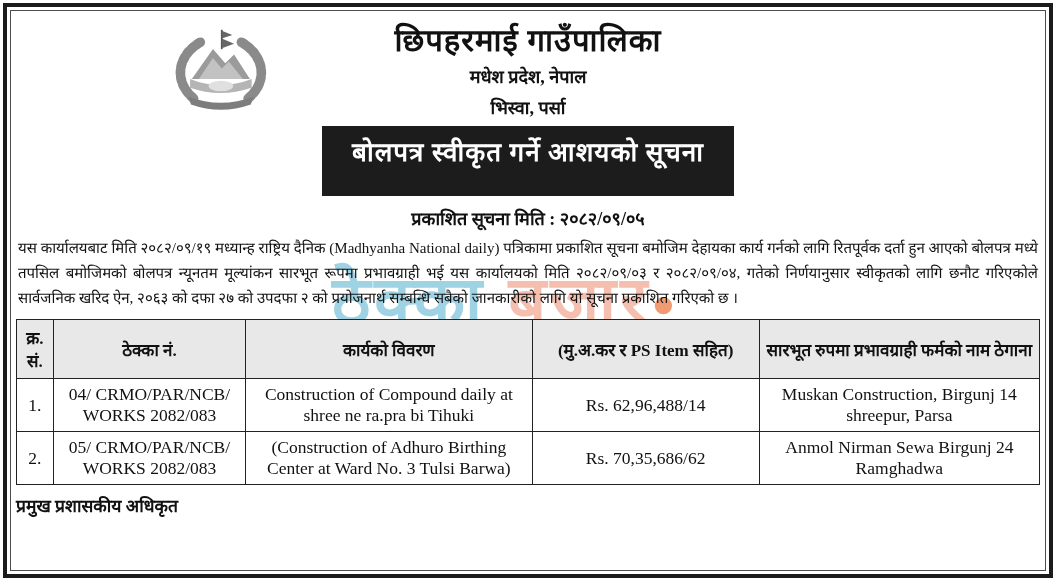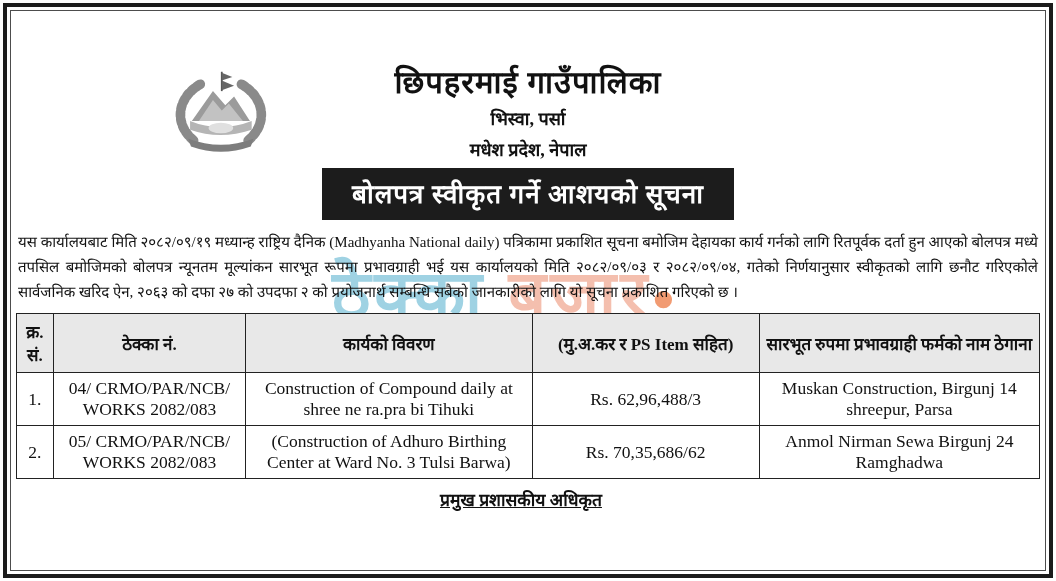--- a/index.html
+++ b/index.html
@@ -2,32 +2,32 @@
 <html><head>
 <meta charset="utf-8">
 <style>
   html,body{margin:0;padding:0;background:#ffffff;}
   .sheet{
     position:relative;width:1056px;height:581px;background:#ffffff;
     font-family:"Liberation Serif", serif;color:#111;overflow:hidden;
   }
   .frame-outer{position:absolute;inset:3px;border:4px solid #1b1b1b;pointer-events:none;z-index:5;}
   .frame-inner{position:absolute;inset:10px;border:1px solid #4d4d4d;pointer-events:none;z-index:5;}
-  .content{position:absolute;left:16px;right:16px;top:12px;bottom:12px;z-index:2;margin-top:42px;}
+  .content{position:absolute;left:16px;right:16px;top:12px;bottom:12px;z-index:2;}
 
   .header{text-align:center;position:relative;}
   .logo{position:absolute;left:150px;top:10px;width:108px;height:88px;}
   .title-muni{font-size:31px;font-weight:bold;margin:6px 0 4px;letter-spacing:1px;}
   .title-office{font-size:29px;font-weight:bold;margin:0 0 9px;letter-spacing:1px;}
   .sub-line{font-size:18px;font-weight:bold;margin:0 0 7px;}
 
   .banner-wrap{text-align:center;margin:4px 0 10px;}
   .banner{
     display:inline-block;background:#1c1c1c;color:#ffffff;
-    font-size:26px;font-weight:bold;padding:7px 30px 9px;letter-spacing:1px;
+    font-size:26px;font-weight:bold;padding:7px 30px 27px;letter-spacing:1px;
   }
   .pub-date{text-align:center;font-size:18px;font-weight:bold;margin:0 0 6px;}
 
   .para-wrap{position:relative;}
   .watermark{
     position:absolute;left:316px;top:16px;z-index:0;
     font-size:66px;font-weight:bold;letter-spacing:4px;white-space:nowrap;
     font-family:"Liberation Sans", sans-serif;opacity:0.85;pointer-events:none;
   }
   .wm-dot{font-size:40px;vertical-align:6px;}
@@ -45,23 +45,22 @@
   }
   table.notice th{background:#e8e8e8;font-size:17px;font-weight:bold;height:52px;}
   table.notice td{font-size:17.5px;height:46px;background:transparent;}
   .col-sn{width:3.6%;}
   .col-contract{width:18.8%;}
   .col-desc{width:28%;}
   .col-amount{width:22.2%;}
   .col-firm{width:27.4%;}
 
   .signature{
-    text-align:center;font-size:17.5px;font-weight:bold;
+    text-align:left;font-size:17.5px;font-weight:bold;
     padding:8px 14px 0 0;
-    text-decoration:underline;
   }
 </style>
 </head>
 <body>
 
 <div class="sheet">
   <div class="frame-outer"></div>
   <div class="frame-inner"></div>
 
   <div class="content">
@@ -81,28 +80,29 @@
           <polygon points="28,58 52,24 66,40 76,30 94,58" fill="#9b9b9b"></polygon>
           <polygon points="36,58 52,34 62,46 70,38 86,58" fill="#c2c2c2"></polygon>
 
           <path d="M26 58 Q 60 72 96 58 L 96 68 Q 60 80 26 68 Z" fill="#b5b5b5"></path>
           <ellipse cx="61" cy="66" rx="14" ry="6" fill="#e0e0e0"></ellipse>
 
           <path d="M24 78 Q 61 92 98 78 L 95 87 Q 61 99 27 87 Z" fill="#7d7d7d"></path>
         </svg>
       </div>
       <div class="title-muni">छिपहरमाई गाउँपालिका</div>
+      <div class="sub-line">मधेश प्रदेश, नेपाल</div>
       <div class="sub-line">भिस्वा, पर्सा</div>
-      <div class="sub-line">मधेश प्रदेश, नेपाल</div>
     </div>
 
     <div class="banner-wrap">
       <span class="banner">बोलपत्र स्वीकृत गर्ने आशयको सूचना</span>
     </div>
 
+    <div class="pub-date">प्रकाशित सूचना मिति : २०८२/०९/०५</div>
 
     <div class="para-wrap">
       <div class="watermark">
         <span id="wm1" style="color: rgb(143, 203, 223);">ठेक्का</span>
         <span id="wm2" style="color: rgb(243, 181, 160);">बजार</span><span id="wmdot" class="wm-dot" style="color: rgb(239, 138, 90);">●</span>
       </div>
       <p class="body-para">यस कार्यालयबाट मिति २०८२/०९/१९ मध्यान्ह राष्ट्रिय दैनिक (Madhyanha National daily) पत्रिकामा प्रकाशित सूचना बमोजिम देहायका कार्य गर्नको लागि रितपूर्वक दर्ता हुन आएको बोलपत्र मध्ये तपसिल बमोजिमको बोलपत्र न्यूनतम मूल्यांकन सारभूत रूपमा प्रभावग्राही भई यस कार्यालयको मिति २०८२/०९/०३ र २०८२/०९/०४, गतेको निर्णयानुसार स्वीकृतको लागि छनौट गरिएकोले सार्वजनिक खरिद ऐन, २०६३ को दफा २७ को उपदफा २ को प्रयोजनार्थ सम्बन्धि सबैको जानकारीको लागि यो सूचना प्रकाशित गरिएको छ ।</p>
 
       <table class="notice">
         <colgroup>
@@ -119,21 +119,21 @@
             <th>कार्यको विवरण</th>
             <th>(मु.अ.कर र PS Item सहित)</th>
             <th>सारभूत रुपमा प्रभावग्राही फर्मको नाम ठेगाना</th>
           </tr>
         </thead>
         <tbody>
           <tr>
             <td>1.</td>
             <td>04/ CRMO/PAR/NCB/ WORKS 2082/083</td>
             <td>Construction of Compound daily at shree ne ra.pra bi Tihuki</td>
-            <td>Rs. 62,96,488/3</td>
+            <td>Rs. 62,96,488/14</td>
             <td>Muskan Construction, Birgunj 14 shreepur, Parsa</td>
           </tr>
           <tr>
             <td>2.</td>
             <td>05/ CRMO/PAR/NCB/ WORKS 2082/083</td>
             <td>(Construction of Adhuro Birthing Center at Ward No. 3 Tulsi Barwa)</td>
             <td>Rs. 70,35,686/62</td>
             <td>Anmol Nirman Sewa Birgunj 24 Ramghadwa</td>
           </tr>
         </tbody>

